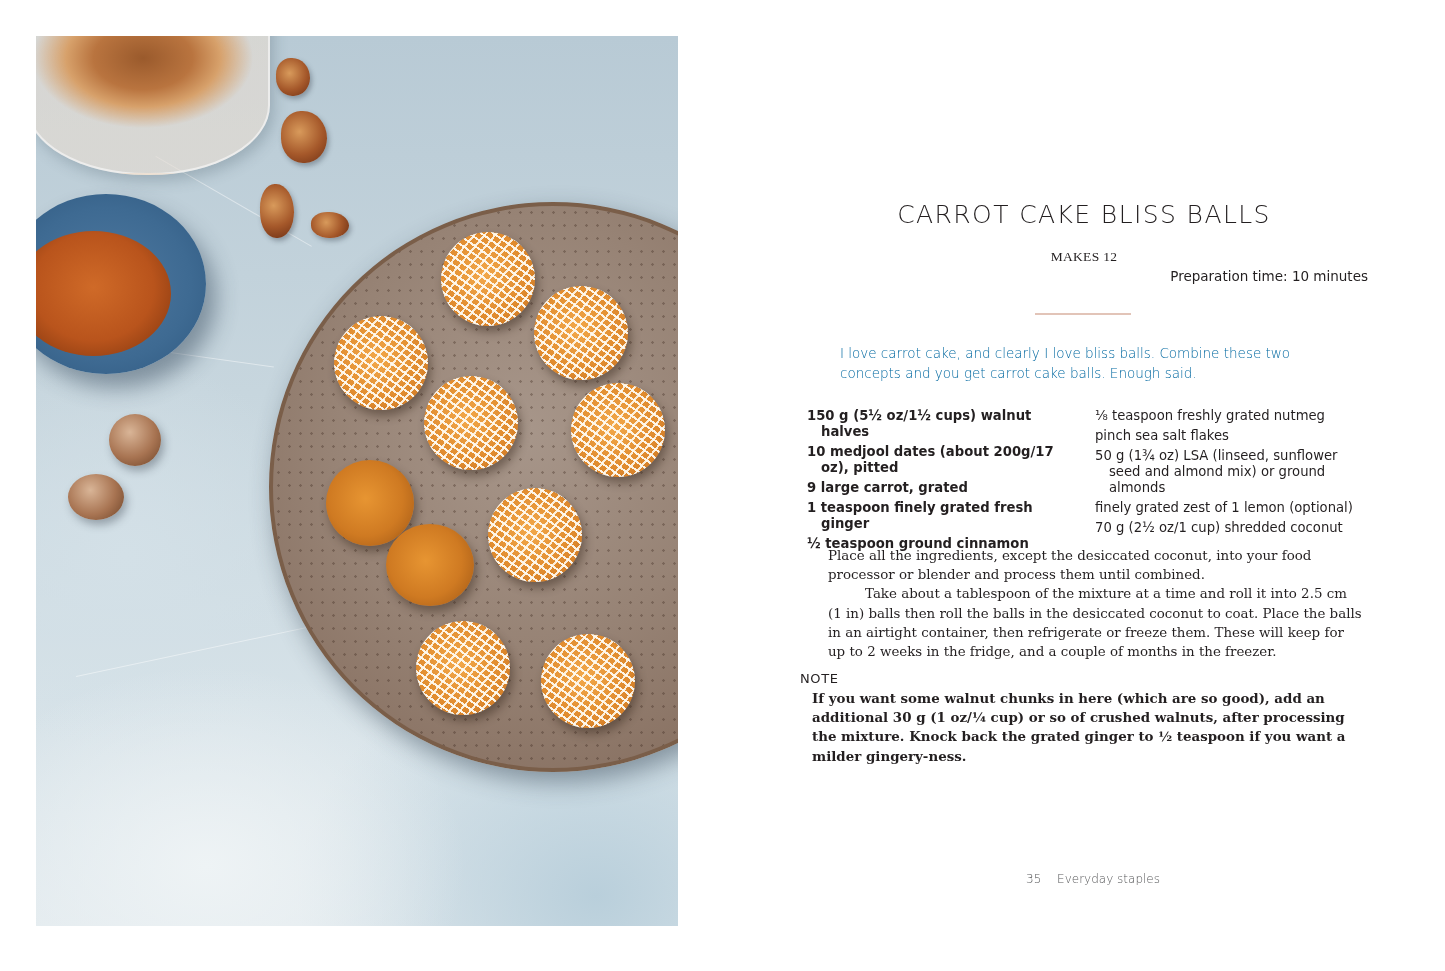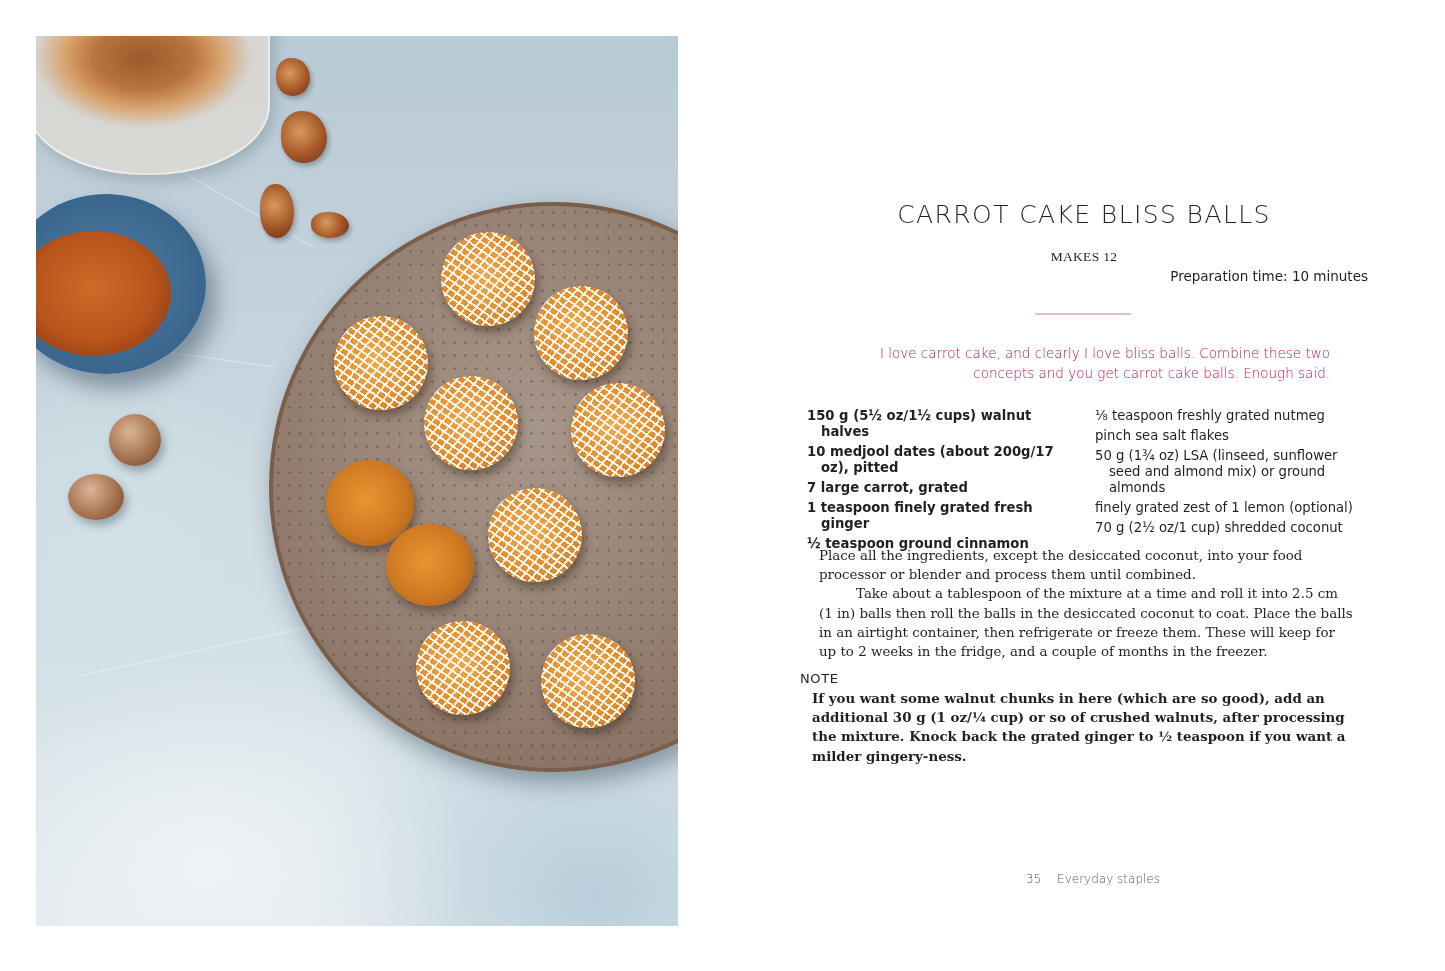--- a/index.html
+++ b/index.html
@@ -42,28 +42,28 @@
       radial-gradient(circle at 45% 45%, #f2a84a 0%, #e08b2e 60%, #c06a1e 100%);
     box-shadow: 3px 6px 10px rgba(50,35,25,0.45); }
   .ball.cut { background: radial-gradient(circle at 45% 45%, #e79532 0%, #cf7a22 55%, #9d5514 100%); }
 
   
   .recipe { position:absolute; left:800px; top:0; width:560px; }
   .title { position:absolute; left:0; top:200px; width:568px; text-align:center; font-family:"DejaVu Sans", sans-serif; font-weight:300; font-size:25px; letter-spacing:1.4px; color:#231f20; }
   .makes { position:absolute; left:0; top:249px; width:568px; text-align:center; font-size:13.5px; letter-spacing:0.3px;font-family:Liberation Serif, serif; }
   .prep { position:absolute; left:0; top:268px; width:568px; text-align:right; font-size:13.5px; }
   .divider { position:absolute; left:235px; top:313px; width:96px; height:2px; background:#e2c4b8; }
-  .intro { position:absolute; left:40px; top:344px; width:490px; text-align:right; font-size:13.5px; line-height:19.5px; color:#be185d; font-weight:300; }
+  .intro { position:absolute; left:40px; top:344px; width:490px; text-align:left; font-size:13.5px; line-height:19.5px; color:#0369a1; font-weight:300; }
 
   .ing-col { position:absolute; top:408px; list-style:none; margin:0; padding:0; font-size:13.2px; line-height:16px; }
   .ing-col li { margin:0 0 4px 0; padding-left:14px; text-indent:-14px; }
   .ing-left { left:7px; width:270px;font-weight:bold; }
   .ing-right { left:295px; width:270px; }
 
-  .method { position:absolute; left:19px; top:546px; width:535px; font-family:"DejaVu Serif", serif; font-size:13.4px; line-height:19.2px; color:#231f20; }
+  .method { position:absolute; left:28px; top:546px; width:535px; font-family:"DejaVu Serif", serif; font-size:13.4px; line-height:19.2px; color:#231f20; }
   .method p { margin:0; }
   .method p.indent { text-indent:37px; }
   .note-head { position:absolute; left:0; top:671px; width:568px; font-size:13px; letter-spacing:0.6px; }
   .note-body { position:absolute; left:12px; top:689px; width:535px; font-family:"DejaVu Serif", serif; font-size:13.4px; line-height:19.2px; margin:0;font-weight:bold; }
 
   .footer { position:absolute; left:1026px; top:872px; font-size:12px; color:#58595b; font-weight:300; white-space:nowrap; }
   .footer .pg { margin-right:12px; }
 </style>
 </head>
 <body>
@@ -104,21 +104,21 @@
 <div class="recipe">
   <h1 class="title" style="margin:0">CARROT CAKE BLISS BALLS</h1>
   <div class="makes">MAKES 12</div>
   <div class="prep">Preparation time: 10 minutes</div>
   <div class="divider"></div>
   <p class="intro" style="margin:0">I love carrot cake, and clearly I love bliss balls. Combine these two concepts and you get carrot cake balls. Enough said.</p>
 
   <ul class="ing-col ing-left">
     <li>150 g (5½ oz/1½ cups) walnut halves</li>
     <li>10 medjool dates (about 200g/17 oz), pitted</li>
-    <li>7 large carrot, grated</li>
+    <li>9 large carrot, grated</li>
     <li>1 teaspoon finely grated fresh ginger</li>
     <li>½ teaspoon ground cinnamon</li>
   </ul>
   <ul class="ing-col ing-right">
     <li>⅛ teaspoon freshly grated nutmeg</li>
     <li>pinch sea salt flakes</li>
     <li>50 g (1¾ oz) LSA (linseed, sunflower seed and almond mix) or ground almonds</li>
     <li>finely grated zest of 1 lemon (optional)</li>
     <li>70 g (2½ oz/1 cup) shredded coconut</li>
   </ul>

